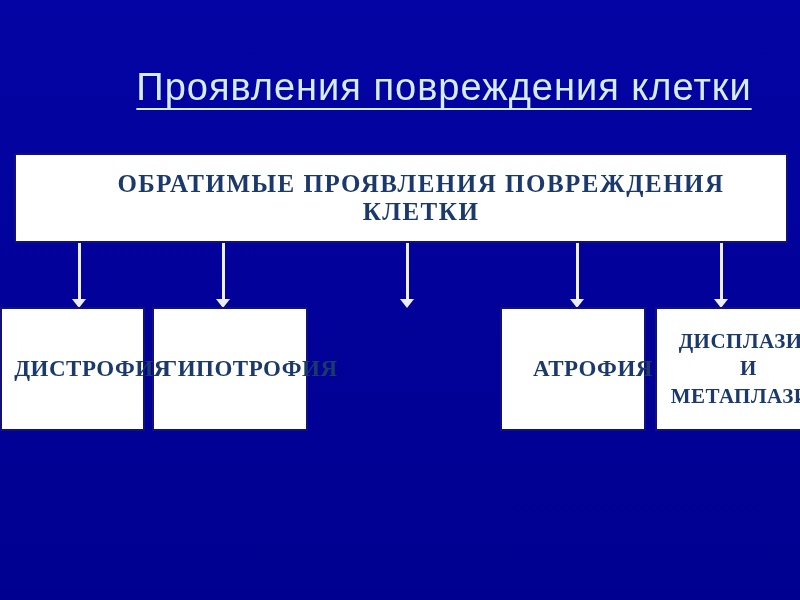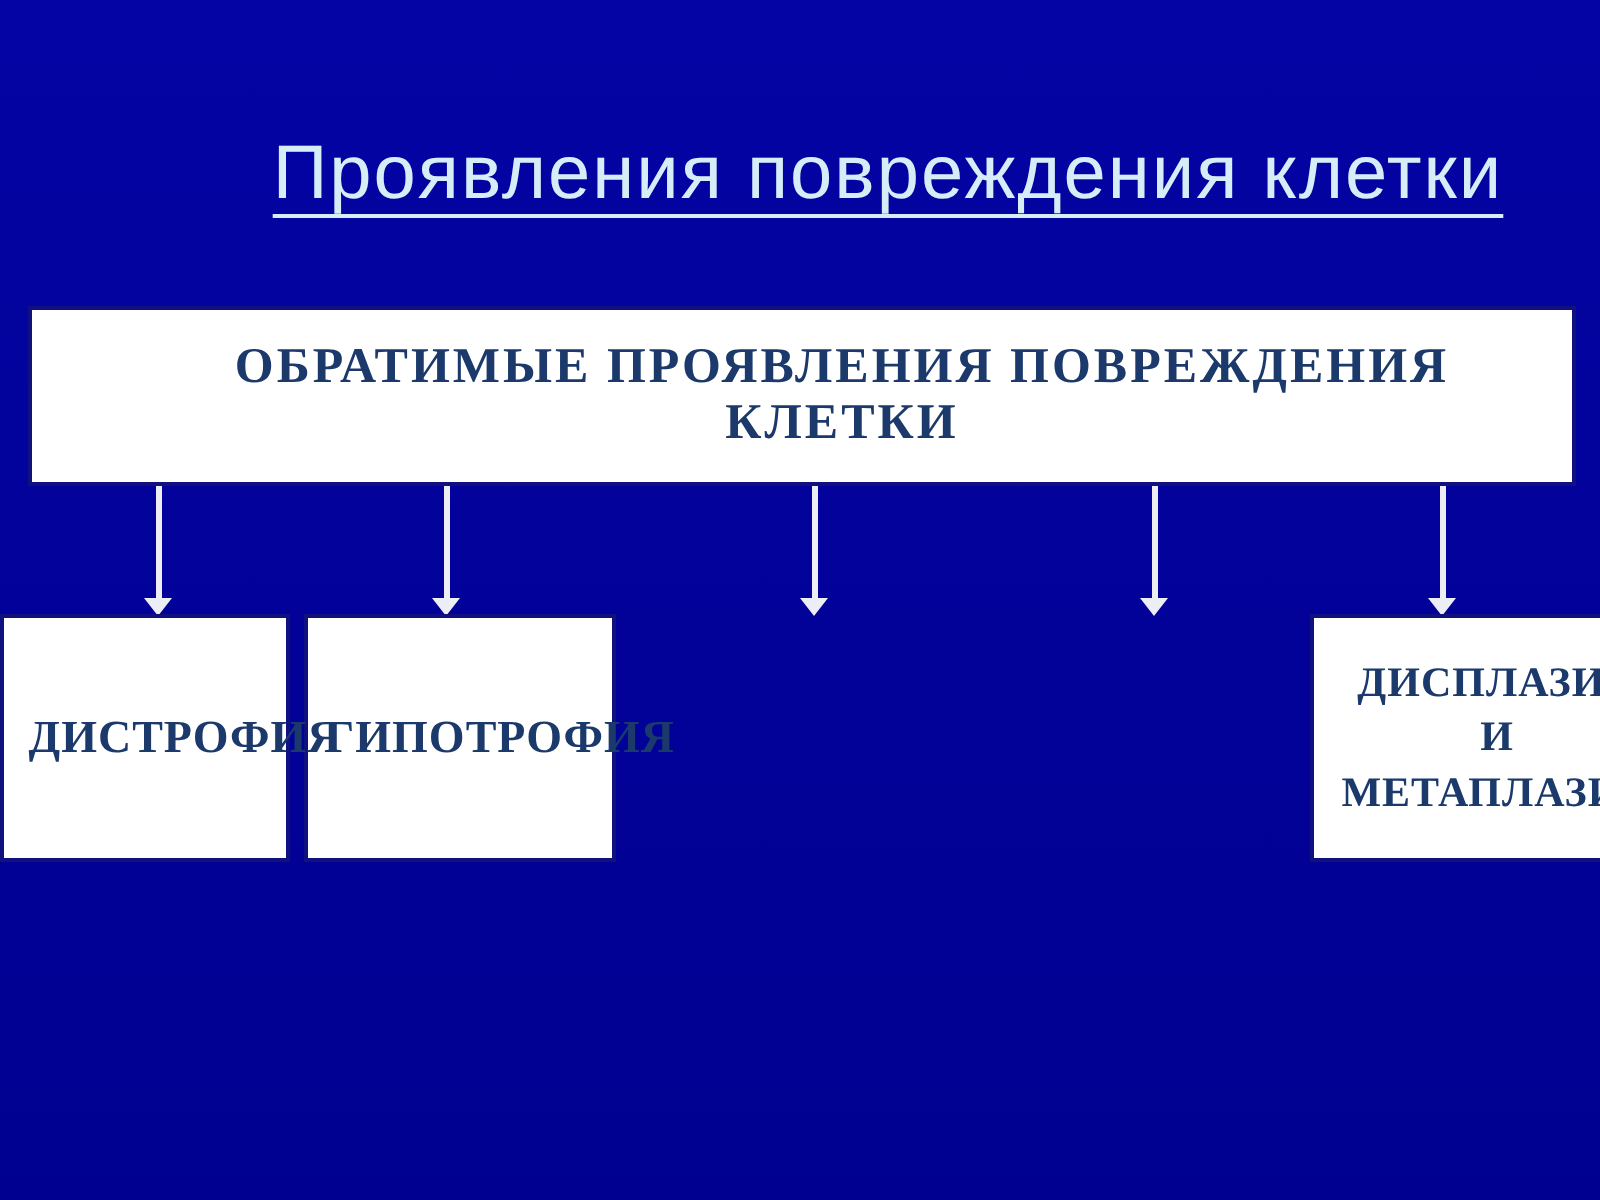--- a/index.html
+++ b/index.html
@@ -96,20 +96,23 @@
 
   <div class="box child-box" style="left:152px;width:156px">
     <span class="label">ГИПОТРОФИЯ</span>
   </div>
 
   <div class="box child-box" style="left:0;width:145px">
     <span class="label">ДИСТРОФИЯ</span>
   </div>
 
 
+  <div class="box child-box" style="left:500px;width:146px">
+    <span class="label">АТРОФИЯ</span>
+  </div>
 
   <div class="box child-box small" style="left:655px;width:147px">
     <span class="label">ДИСПЛАЗИЯ
 И
 МЕТАПЛАЗИЯ</span>
   </div>
 
 </div>
 
 </body></html>

